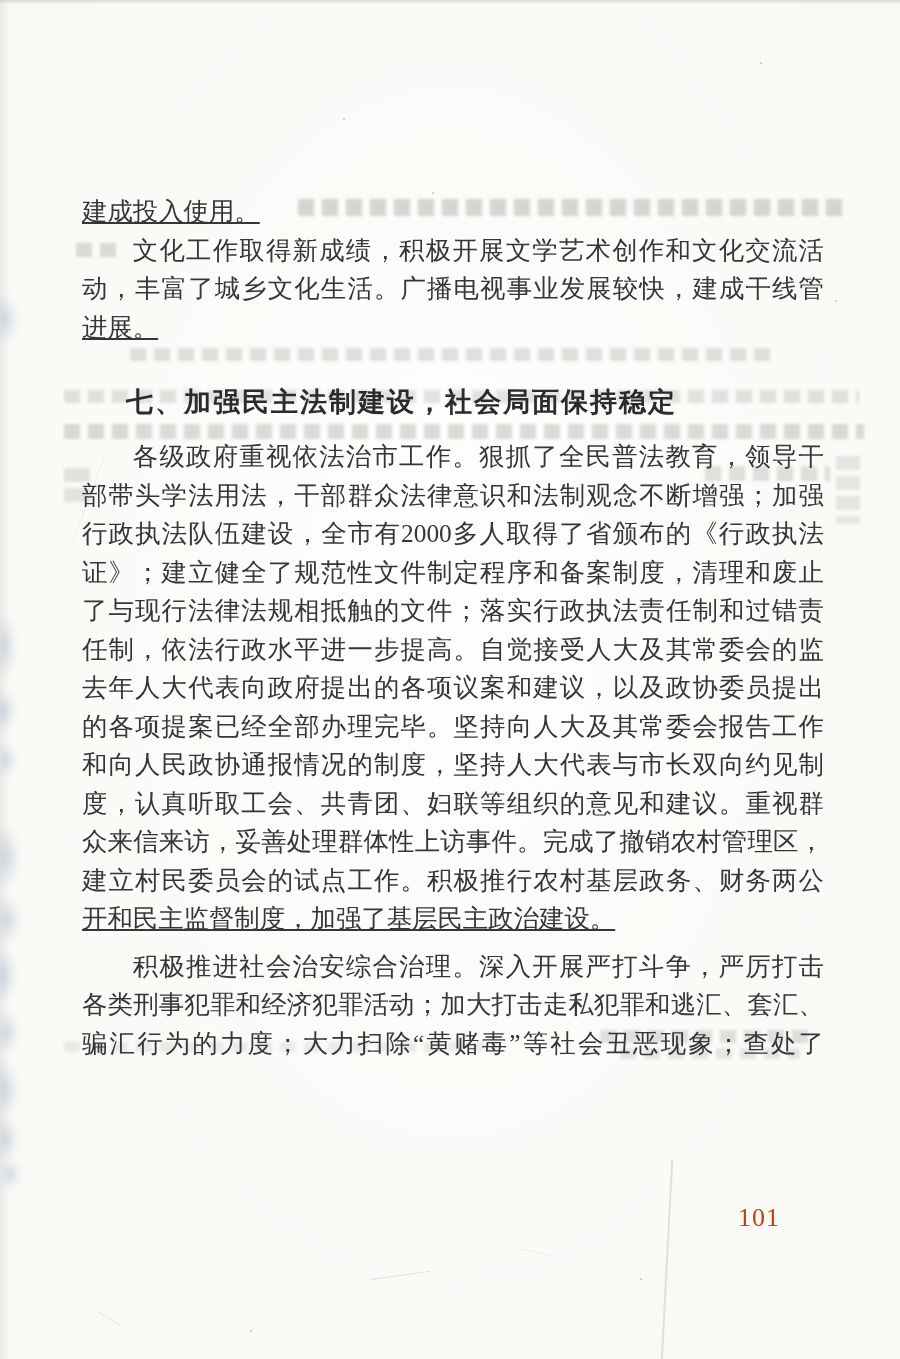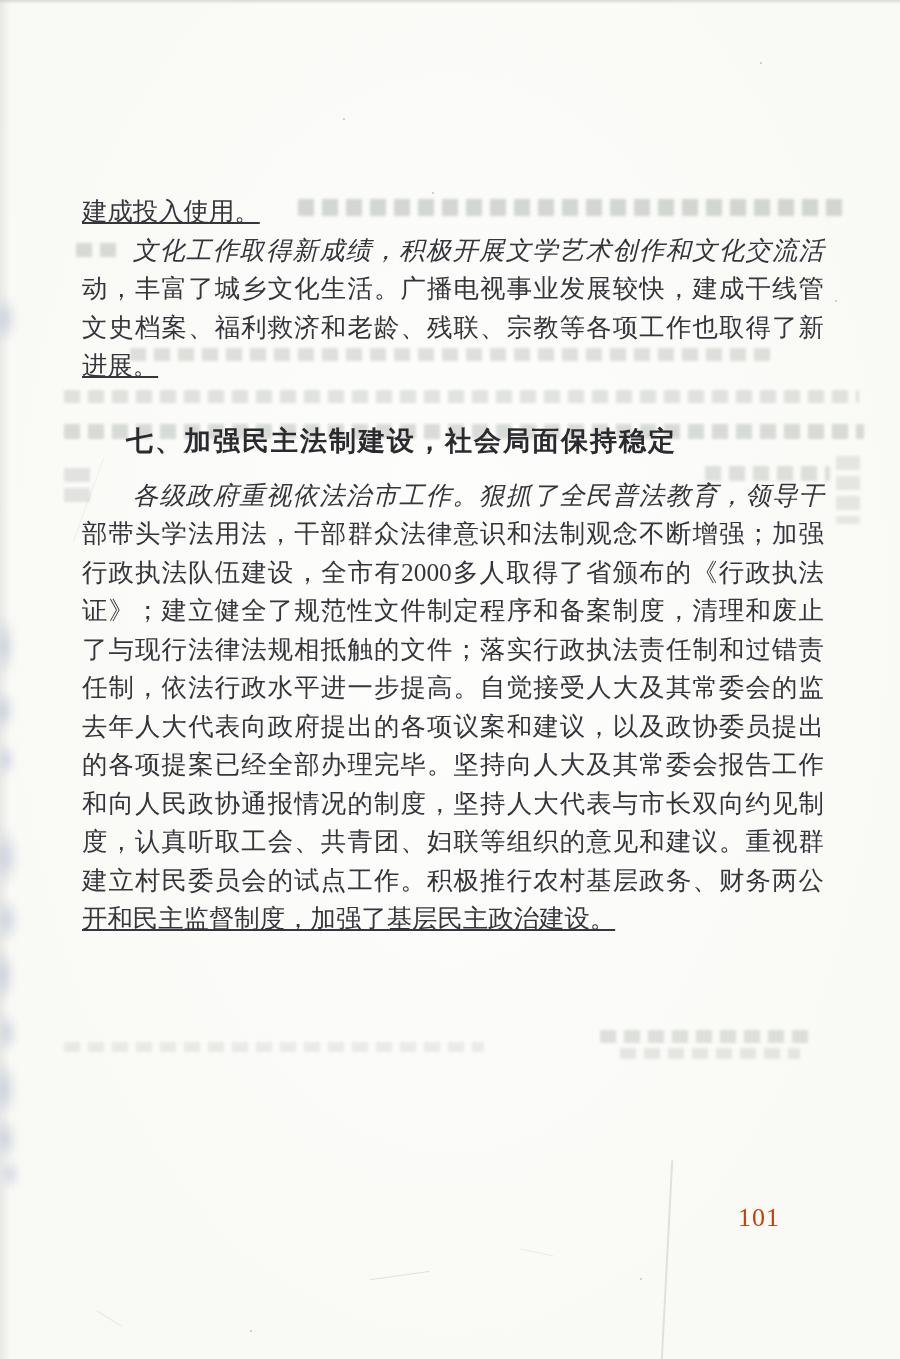--- a/index.html
+++ b/index.html
@@ -25,21 +25,21 @@
     width: 742px;
     color: #35353b;
     font-size: 25.4px;
     line-height: 38.5px;
   }
   .para { margin: 0; }
   .line {
     text-align: justify;
     text-align-last: justify;
   }
-  .line.first { text-indent: 2em; font-style: italic; }
+  .line.first { text-indent: 2em; }
   .line.final { text-align-last: left; text-decoration: underline; }
   .heading {
     margin: 36px 0 15px 44px;
     font-weight: bold;
     color: #2a2a2f;
     font-size: 27px;
     line-height: 40px;
     letter-spacing: 2px;
   }
   .hline { text-align: left; }
@@ -132,35 +132,40 @@
 <div class="speck" style="left:640px; top:1278px;"></div>
 <div class="speck" style="left:250px; top:1330px;"></div>
 
 <div class="text-column">
     <div class="para">
       <div class="line final">建成投入使用。</div>
     </div>
     <div class="para">
       <div class="line first">文化工作取得新成绩，积极开展文学艺术创作和文化交流活</div>
       <div class="line">动，丰富了城乡文化生活。广播电视事业发展较快，建成干线管</div>
-      <div class="line">文史档案、福利救济和老龄、残联、宗教等各项工作也取得了新</div>
       <div class="line final">进展。</div>
     </div>
     <div class="heading">
       <div class="hline">七、加强民主法制建设，社会局面保持稳定</div>
     </div>
     <div class="para">
       <div class="line first">各级政府重视依法治市工作。狠抓了全民普法教育，领导干</div>
       <div class="line">部带头学法用法，干部群众法律意识和法制观念不断增强；加强</div>
       <div class="line">行政执法队伍建设，全市有2000多人取得了省颁布的《行政执法</div>
       <div class="line">证》；建立健全了规范性文件制定程序和备案制度，清理和废止</div>
       <div class="line">了与现行法律法规相抵触的文件；落实行政执法责任制和过错责</div>
       <div class="line">任制，依法行政水平进一步提高。自觉接受人大及其常委会的监</div>
       <div class="line">去年人大代表向政府提出的各项议案和建议，以及政协委员提出</div>
       <div class="line">的各项提案已经全部办理完毕。坚持向人大及其常委会报告工作</div>
       <div class="line">和向人民政协通报情况的制度，坚持人大代表与市长双向约见制</div>
       <div class="line">度，认真听取工会、共青团、妇联等组织的意见和建议。重视群</div>
+      <div class="line">众来信来访，妥善处理群体性上访事件。完成了撤销农村管理区，</div>
       <div class="line">建立村民委员会的试点工作。积极推行农村基层政务、财务两公</div>
       <div class="line final">开和民主监督制度，加强了基层民主政治建设。</div>
+    </div>
+    <div class="para" style="margin-top: 9px;">
+      <div class="line first">积极推进社会治安综合治理。深入开展严打斗争，严厉打击</div>
+      <div class="line">各类刑事犯罪和经济犯罪活动；加大打击走私犯罪和逃汇、套汇、</div>
+      <div class="line">骗汇行为的力度；大力扫除“黄赌毒”等社会丑恶现象；查处了</div>
     </div>
   </div>
 
 <div class="page-number">101</div>
 
 </body></html>

